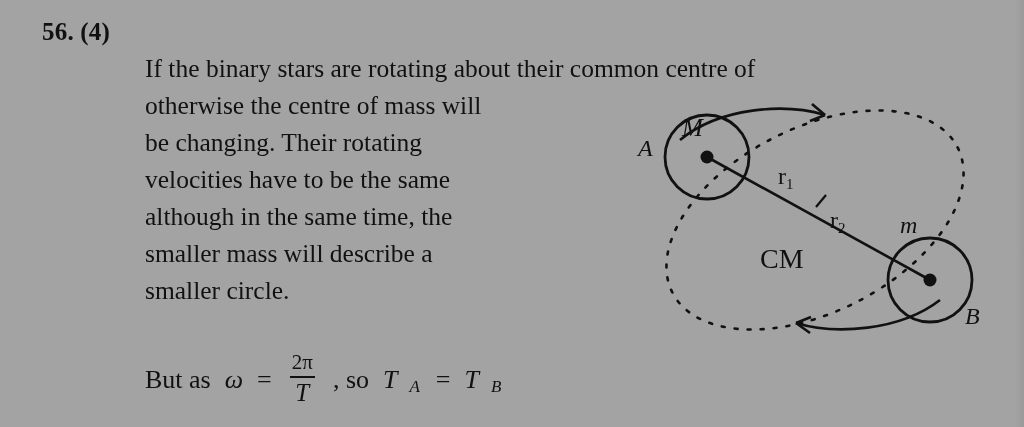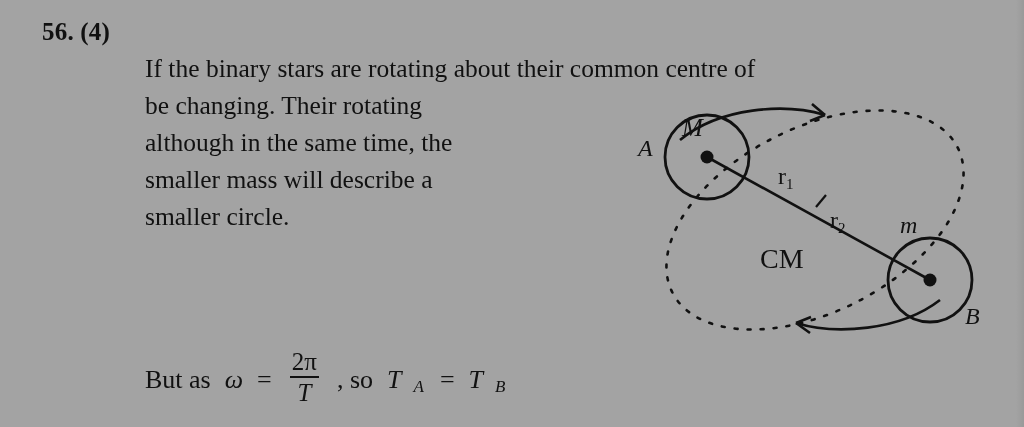--- a/index.html
+++ b/index.html
@@ -73,21 +73,21 @@
   .frac {
     display: inline-flex;
     flex-direction: column;
     align-items: center;
     vertical-align: middle;
     margin: 0 4px;
     position: relative;
     top: -2px;
   }
   .frac .num {
-    font-size: 25px;
+    font-size: 21px;
     line-height: 24px;
     padding: 0 2px;
   }
   .frac .bar {
     width: 100%;
     height: 2px;
     background: #111;
     margin: 2px 0;
   }
   .frac .den {
@@ -143,21 +143,23 @@
 
 <div class="page">
 
   <div class="qnum">
     <span>56.</span>
     <span class="qmark">(4)</span>
   </div>
 
   <div class="body-text">
     <span class="line l1">If  the  binary  stars  are  rotating  about  their  common  centre  of</span>
+    <span class="line l3">otherwise the centre of mass will</span>
     <span class="line l4">be   changing.    Their    rotating</span>
+    <span class="line l5">velocities  have  to  be  the  same</span>
     <span class="line l6">although  in  the  same  time,  the</span>
     <span class="line l7">smaller  mass  will  describe  a</span>
     <span class="line l8">smaller circle.</span>
   </div>
 
   <div class="formula">
     <span>But as</span>
     <span class="ital">ω</span>
     <span>=</span>
     <span class="frac">

